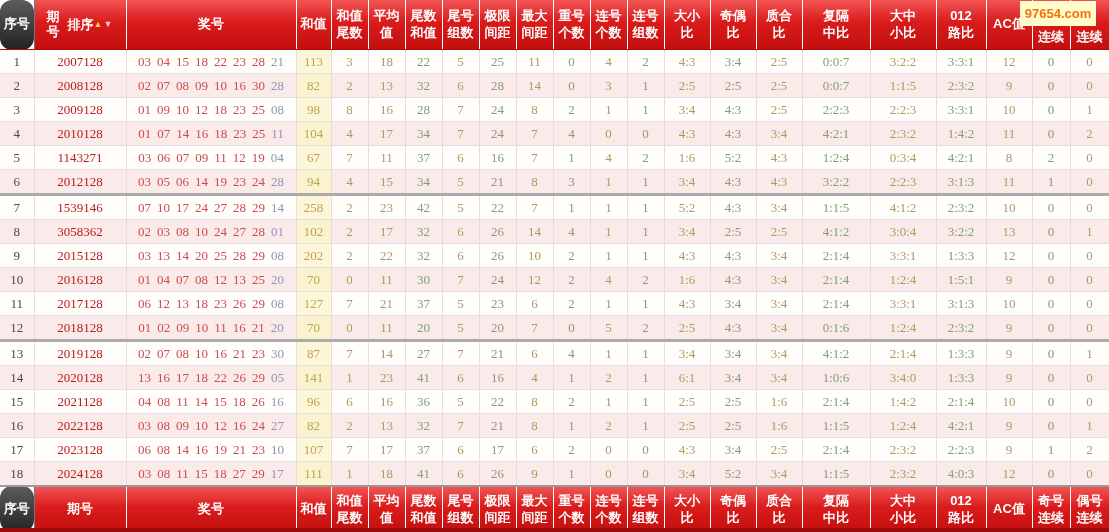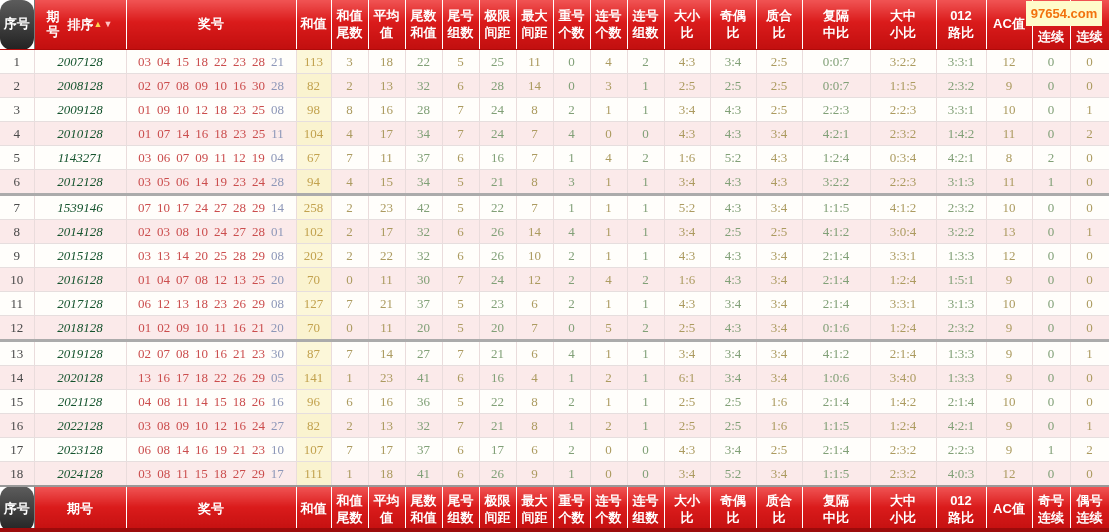--- a/index.html
+++ b/index.html
@@ -26,31 +26,31 @@
   
   tbody td{
     font-family:"Liberation Serif",serif;font-size:13px;text-align:center;
     height:23px;padding:0;border-right:1px solid #eadcdc;border-bottom:1px solid #e6dede;
     color:var(--tan);white-space:nowrap;overflow:hidden;
   }
   tr.rowA td{background:#fffefb;}
   tr.rowB td{background:#fbeaea;}
   tr.group-sep td{border-bottom:3px solid #ababab;}
   td.seq{color:#4a4a4a;}
-  td.period{color:#14532d;font-style:italic;}
+  td.period{color:#b91c1c;}
   td.sumcol{background:#fcf7d9 !important;color:var(--gold);margin-left:46px;}
   tr.rowB td.sumcol{background:#faf3cf !important;}
   td.numbers{letter-spacing:0;}
   .ball{color:var(--numred);margin:0 3px;}
   .special{color:var(--special);margin:0 3px;}
   .val-g{color:var(--green);}
   .val-t{color:var(--tan);}
   
   .badge{
-    position:absolute;top:1px;right:7px;width:76px;height:25px;
+    position:absolute;top:1px;right:13px;width:76px;height:25px;
     background:var(--badgebg);color:var(--badgetx);
     font-size:13px;font-weight:bold;display:flex;align-items:center;justify-content:center;
     z-index:5;cursor:pointer;
   }
   .bottombar{position:absolute;left:0;bottom:0;width:1109px;height:4px;background:#9c0b0b;}
 </style>
 </head>
 <body>
 
 <div class="page">
@@ -334,21 +334,21 @@
           <td class="val-t">3:4</td>
           <td class="val-g">1:1:5</td>
           <td class="val-t">4:1:2</td>
           <td class="val-g">2:3:2</td>
           <td class="val-t">10</td>
           <td class="val-g">0</td>
           <td class="val-t">0</td>
         </tr>
         <tr class="rowB">
           <td class="seq">8</td>
-          <td class="period">2014128</td>
+          <td class="period">3058362</td>
           <td class="numbers"><span class="ball">02</span><span class="ball">03</span><span class="ball">08</span><span class="ball">10</span><span class="ball">24</span><span class="ball">27</span><span class="ball">28</span><span class="special">01</span></td>
           <td class="sumcol">102</td>
           <td class="val-t">2</td>
           <td class="val-t">17</td>
           <td class="val-g">32</td>
           <td class="val-t">6</td>
           <td class="val-g">26</td>
           <td class="val-t">14</td>
           <td class="val-g">4</td>
           <td class="val-t">1</td>

